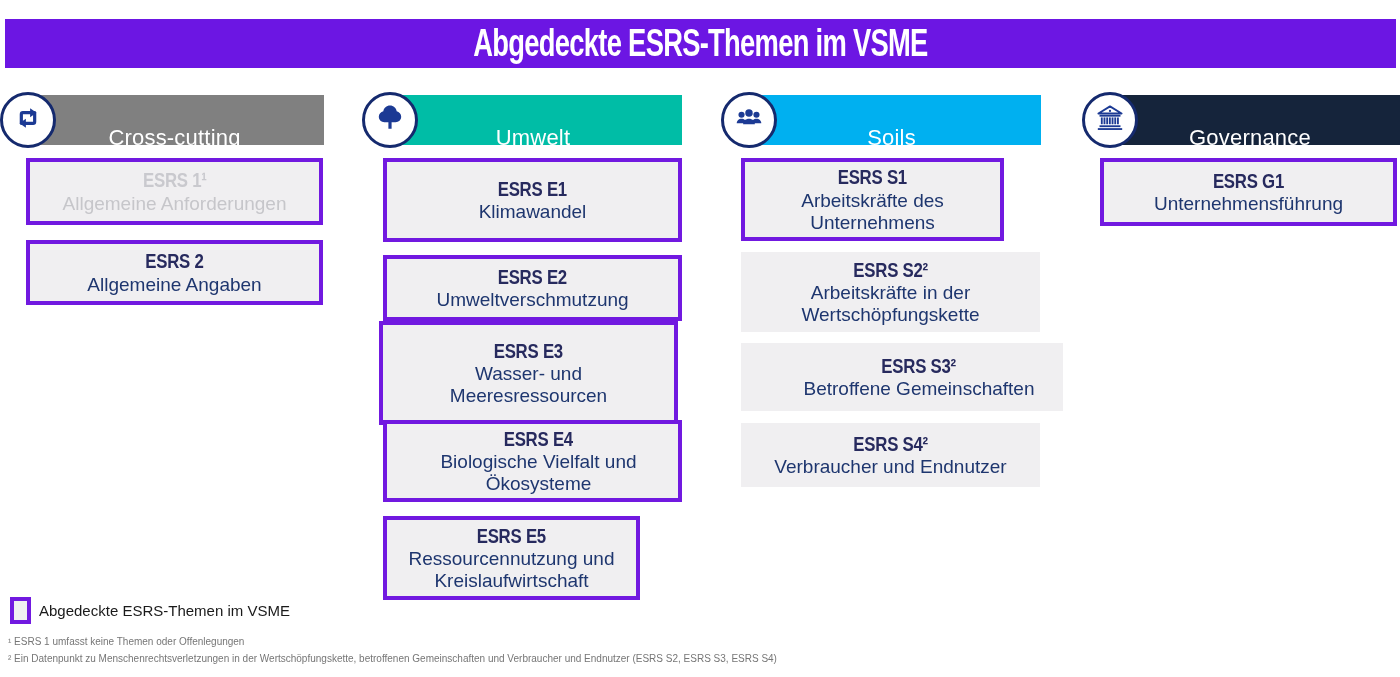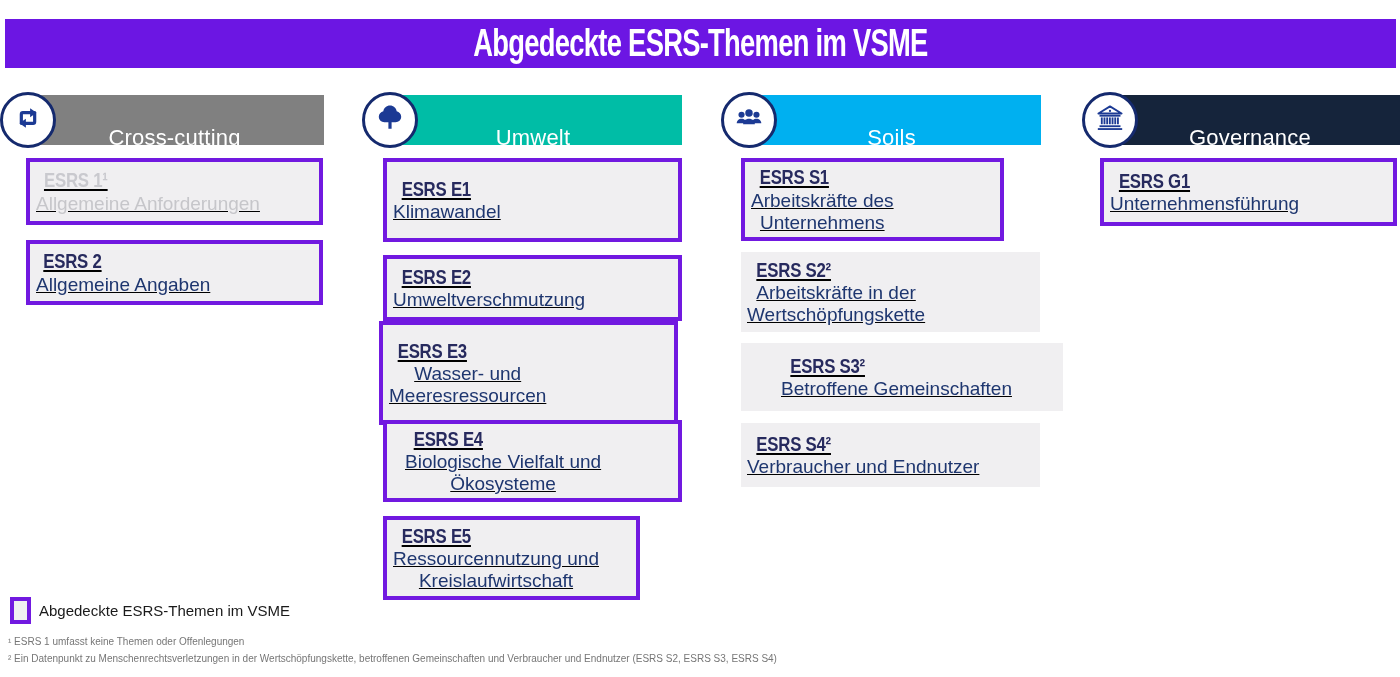--- a/index.html
+++ b/index.html
@@ -16,22 +16,22 @@
   .col-bar{position:absolute;top:95px;height:50px;display:flex;align-items:center;justify-content:center;}
   .col-label{color:#ffffff;font-size:22px;letter-spacing:0.2px;margin-top:36px;}
 
   
   .icon-circle{position:absolute;top:92px;width:56px;height:56px;border-radius:50%;
           background:#ffffff;border:3px solid #152a6e;box-sizing:border-box;
           display:flex;align-items:center;justify-content:center;z-index:2;}
 
   
   .box{position:absolute;background:#f0eff1;box-sizing:border-box;
-       display:flex;flex-direction:column;align-items:flex-start;justify-content:center;
-       text-align:center;padding:2px 6px;text-decoration:underline;}
+       display:flex;flex-direction:column;align-items:center;justify-content:center;
+       text-align:center;padding:2px 6px;}
   .box.covered{border:4px solid #7119e0;}
   .box-code{font-weight:bold;font-size:21px;color:#272a5e;white-space:nowrap;
        display:inline-block;transform:scaleX(0.8);transform-origin:center;letter-spacing:-0.3px;line-height:1.15;}
   .box-name{font-size:19px;color:#1e366f;line-height:1.16;white-space:pre-line;}
   .box.muted .box-code{color:#c9c9ce;}
   .box.muted .box-name{color:#c6c6ca;}
 
   
   .legend{position:absolute;left:10px;top:597px;display:flex;align-items:center;gap:8px;}
   .legend-swatch{width:21px;height:27px;background:#f0eff1;border:4px solid #7119e0;box-sizing:border-box;}

